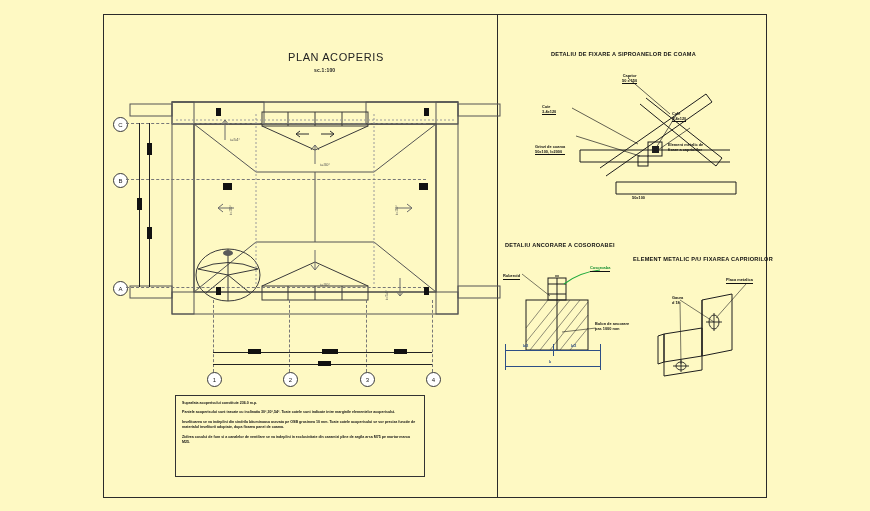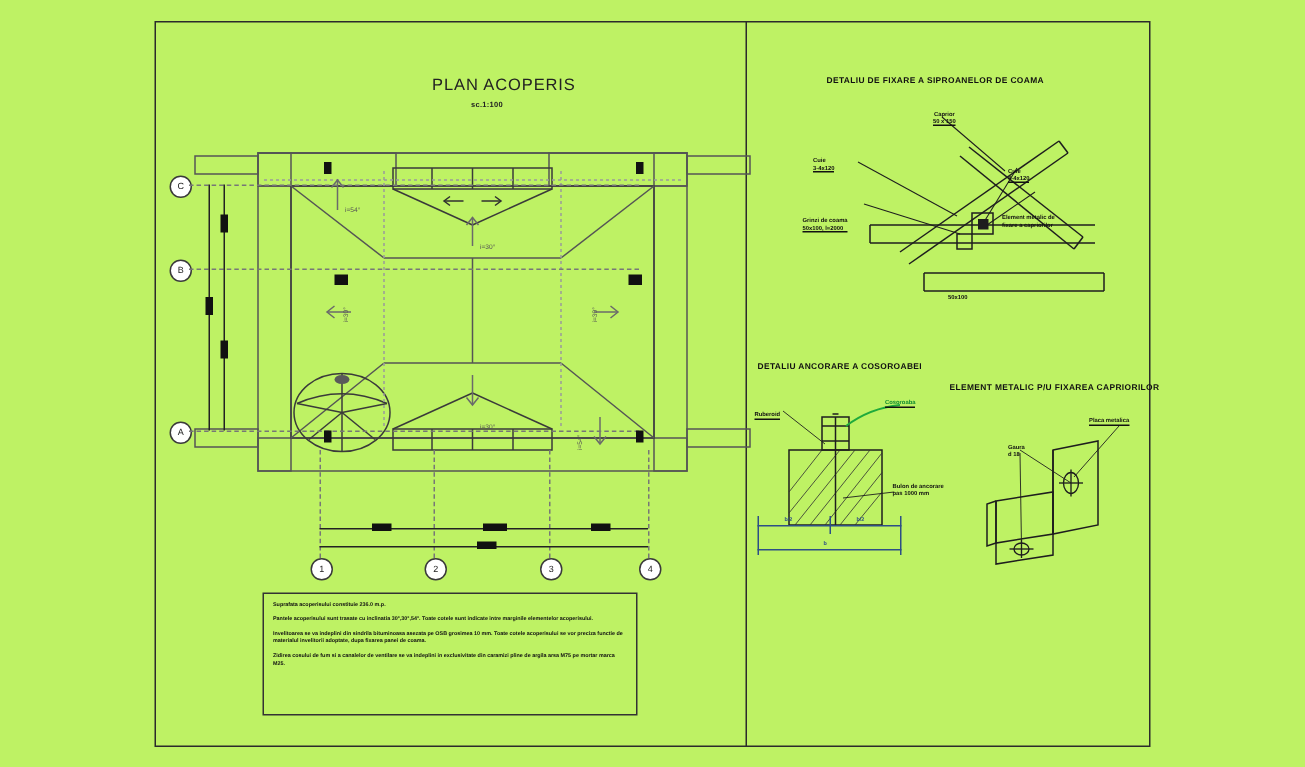--- a/index.html
+++ b/index.html
@@ -1,18 +1,18 @@
 <!DOCTYPE html>
 <html><head>
 <meta charset="utf-8">
 <style>
   html,body{margin:0;padding:0;background:#ffffff;}
   body{width:870px;height:511px;overflow:hidden;
        font-family:"Liberation Sans", sans-serif;color:#1a1a1a;}
-  #sheet{position:relative;width:870px;height:511px;background:#bef264;}
+  #sheet{position:relative;width:870px;height:511px;background:#fef9c3;}
   .frame{position:absolute;left:103px;top:14px;width:664px;height:484px;
          border:1px solid #2b2b2b;box-sizing:border-box;}
   .vsep{position:absolute;left:none;top:14px;width:0;height:484px;border-left:1px solid #2b2b2b;}
 
   .t{position:absolute;white-space:nowrap;}
   .title-main{font-size:11px;letter-spacing:.6px;color:#222;}
   .title-sub{font-size:5px;letter-spacing:.2px;color:#222;font-weight:bold;}
   .det-title{font-size:5.6px;font-weight:bold;letter-spacing:.25px;color:#111;}
   .lbl{font-size:3.9px;line-height:4.6px;color:#111;font-weight:bold;}
   .lbl.u{border-bottom:.6px solid #111;}

